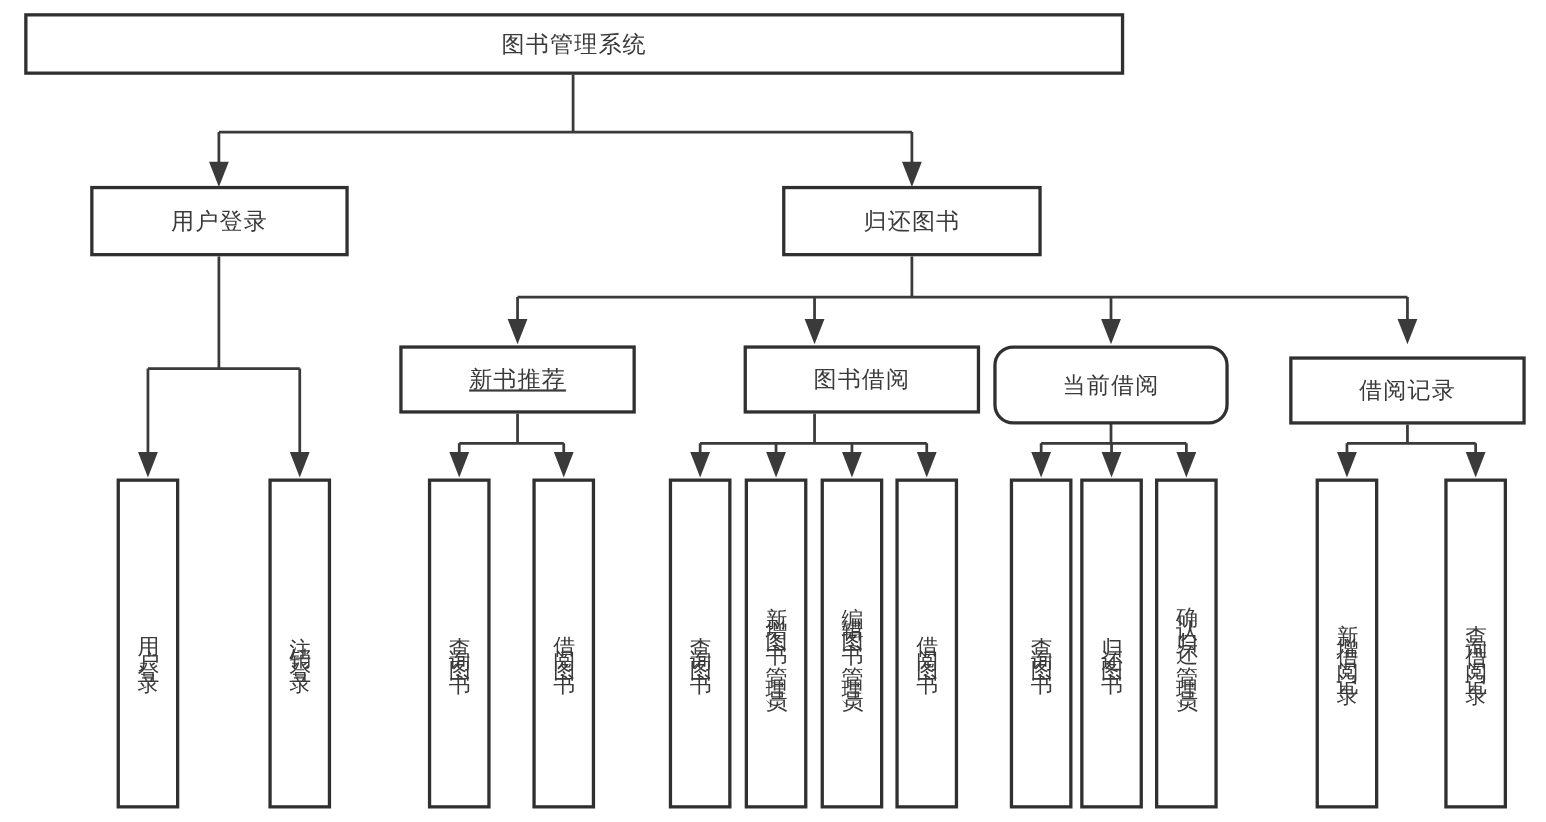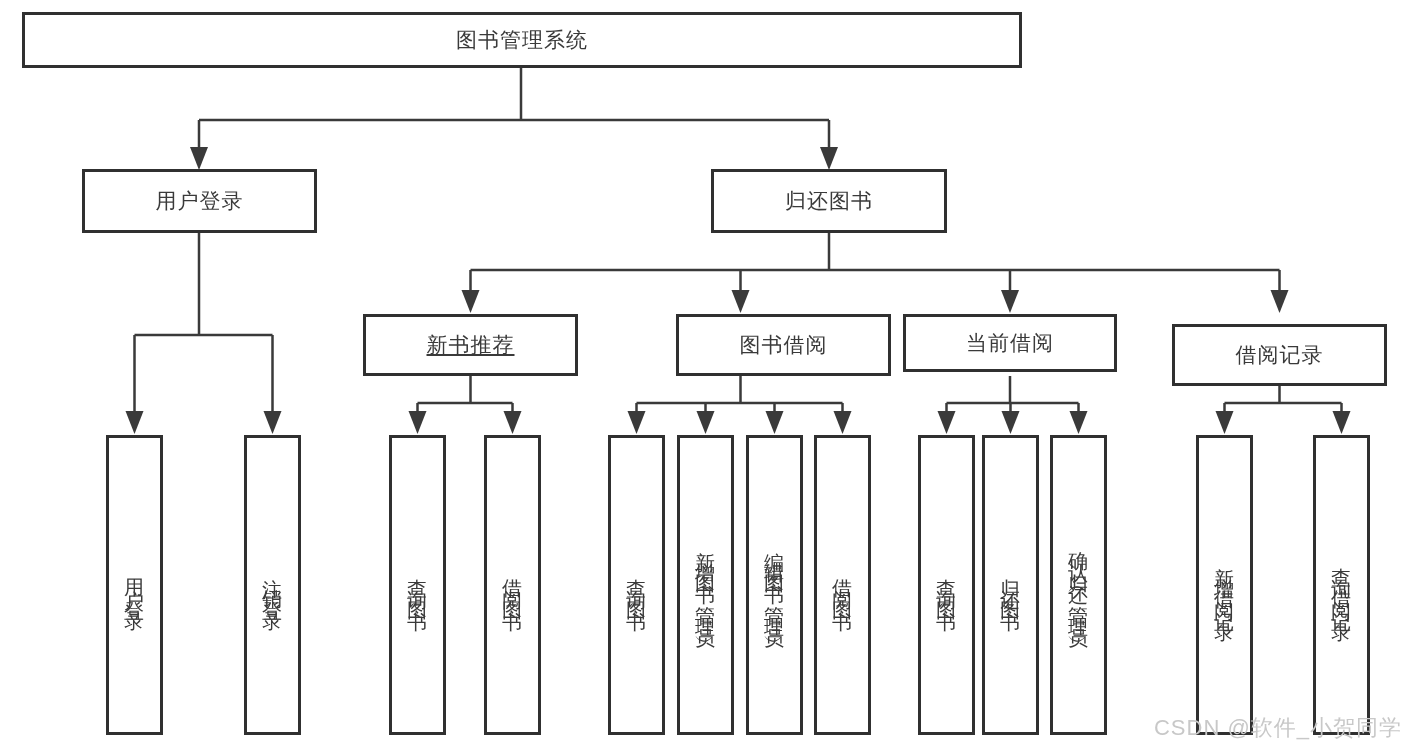--- a/index.html
+++ b/index.html
@@ -30,21 +30,21 @@
     font-size:20px;
     letter-spacing:11px;
     line-height:1;
   }
   
   .n-root   {left:22px;  top:12px;  width:1000px;height:56px;justify-content:center;}
   .n-login  {left:82px;  top:169px; width:235px; height:64px;}
   .n-mgmt   {left:711px; top:169px; width:236px; height:64px;}
   .n-newrec {left:363px; top:314px; width:215px; height:62px;text-decoration:underline;}
   .n-borrow {left:633px; top:314px; width:215px; height:62px;margin-left:43px;}
-  .n-current{left:903px; top:314px; width:214px; height:58px;}
+  .n-current{left:903px; top:314px; width:214px; height:72px;border-radius:18px;}
   .n-record {left:1172px;top:324px; width:215px; height:62px;}
   
   .leaf{top:435px;width:57px;height:300px;}
   .n-l1 {left:106px;}  .n-l2 {left:244px;}
   .n-l3 {left:389px;}  .n-l4 {left:484px;}
   .n-l5 {left:608px;}  .n-l6 {left:677px;}
   .n-l7 {left:746px;}  .n-l8 {left:814px;}
   .n-l9 {left:918px;}  .n-l10{left:982px;}
   .n-l11{left:1050px;} .n-l12{left:1196px;}
   .n-l13{left:1313px;}
@@ -167,14 +167,13 @@
   <div class="node v leaf n-l11">
     <span class="lbl">确认归还（管理员）</span>
   </div>
   <div class="node v leaf n-l12">
     <span class="lbl">新增借阅记录</span>
   </div>
   <div class="node v leaf n-l13">
     <span class="lbl">查询借阅记录</span>
   </div>
 
-  <div class="watermark">CSDN @软件_小贺同学</div>
 </div>
 
 </body></html>

